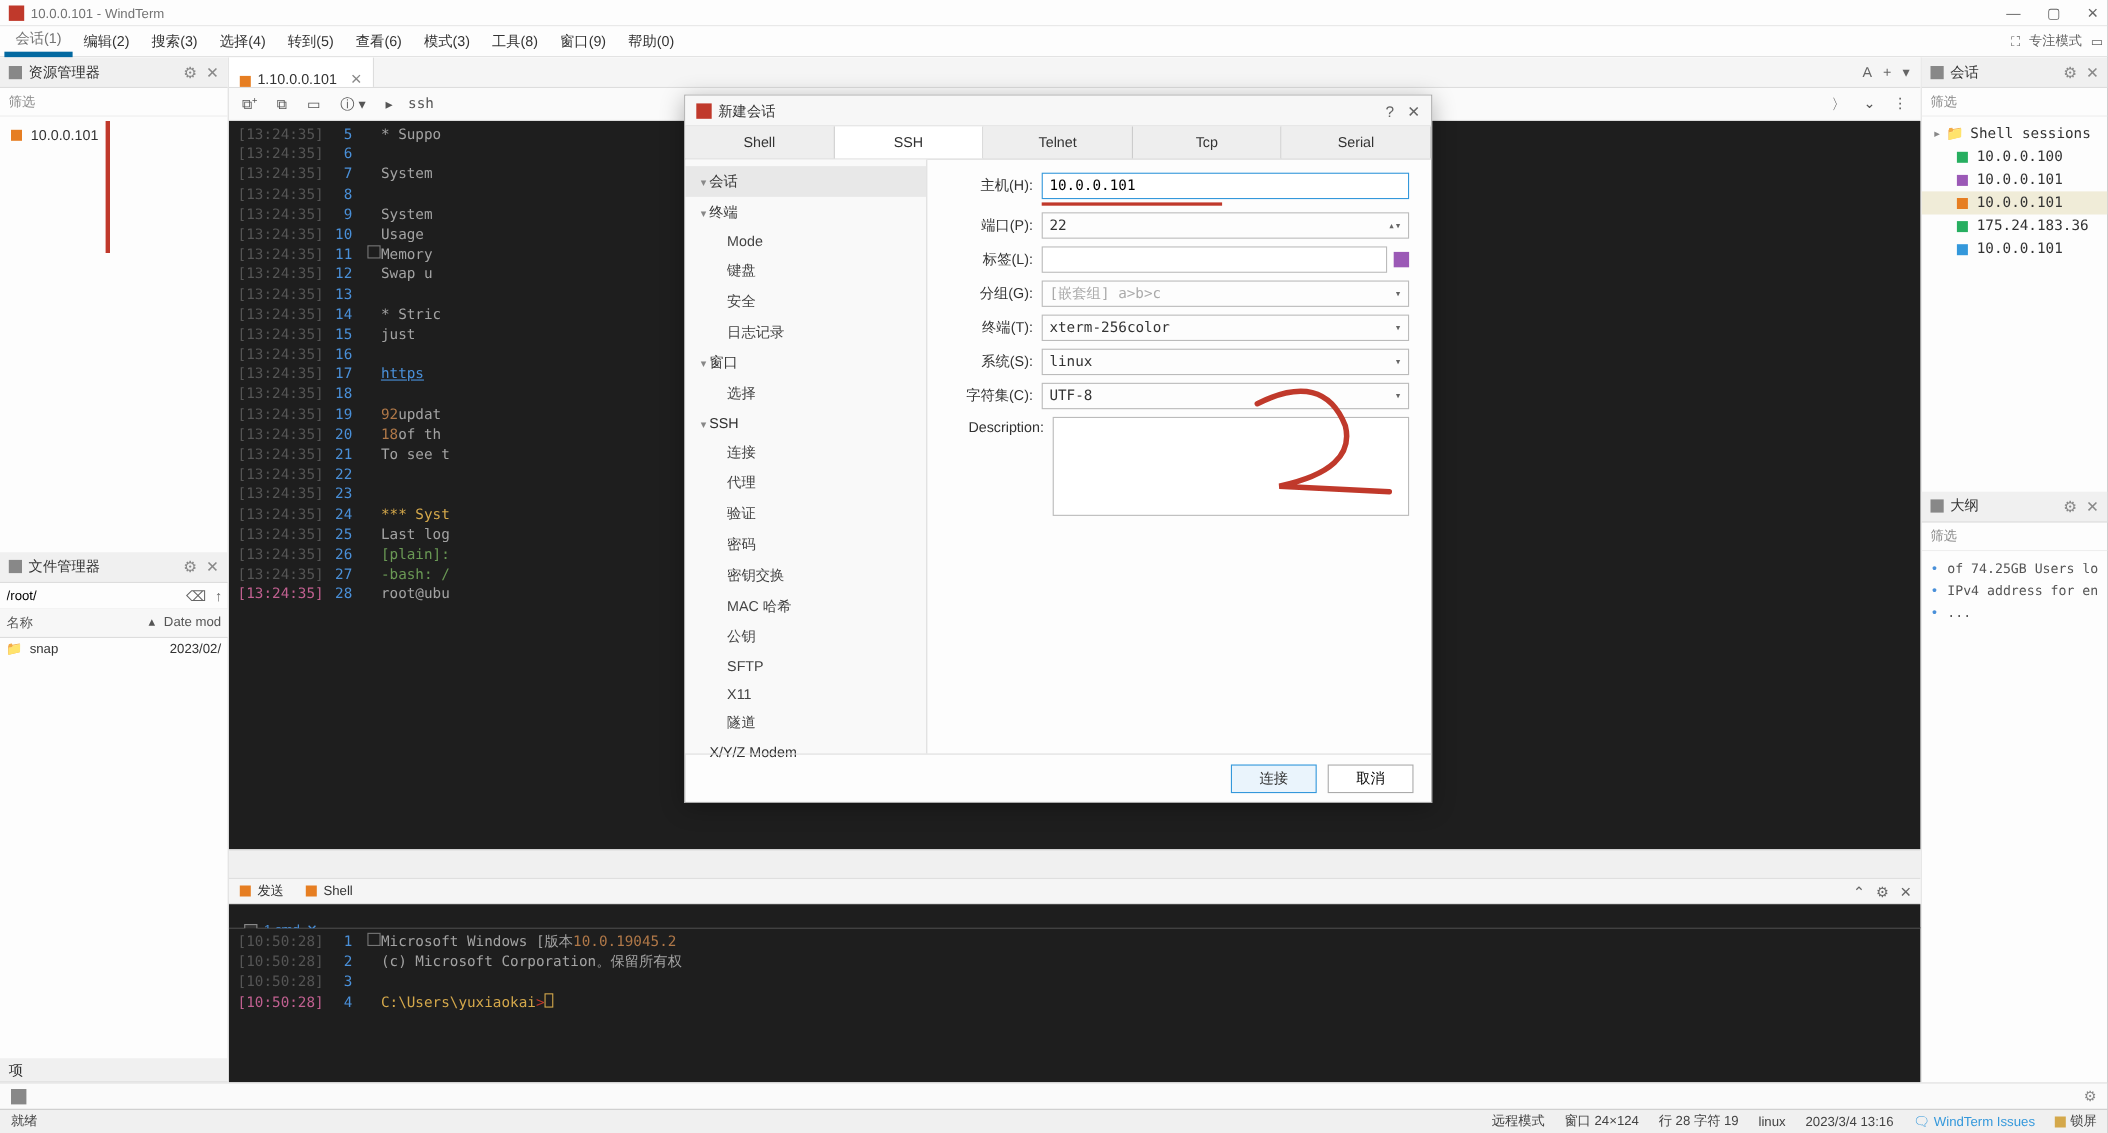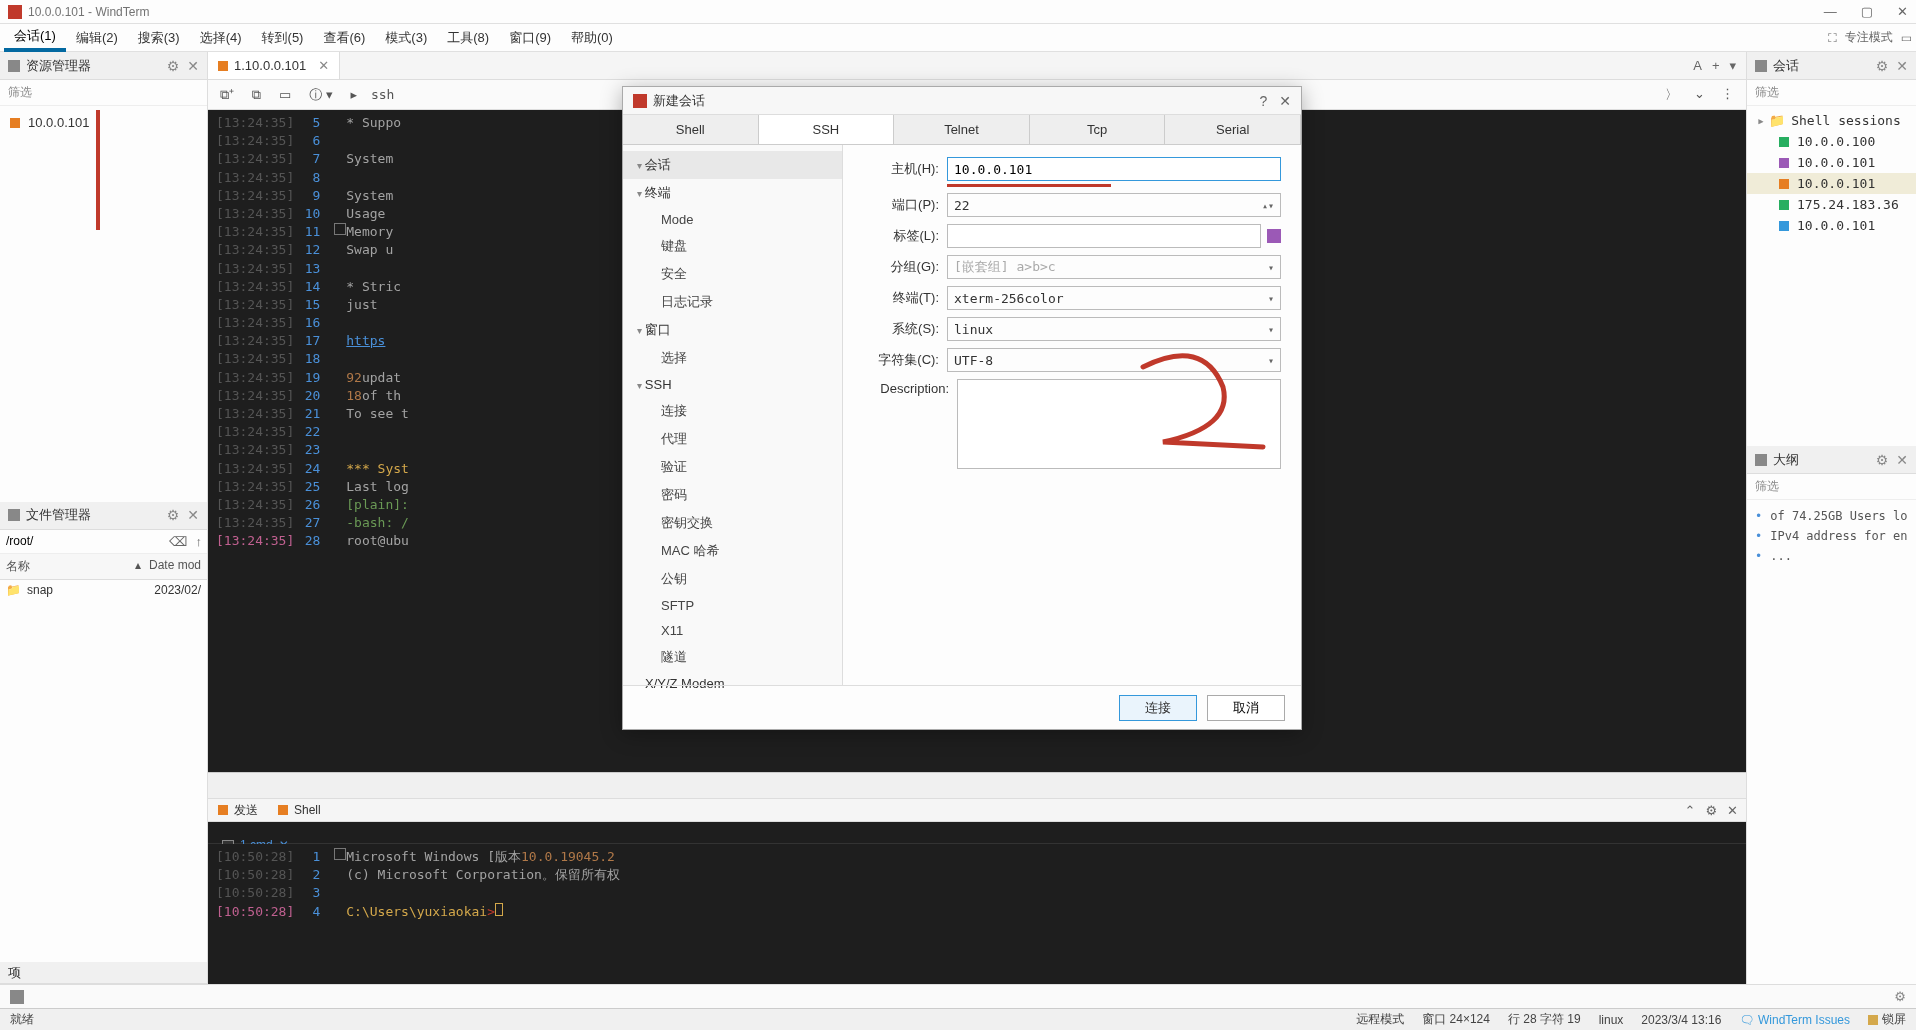--- a/index.html
+++ b/index.html
@@ -9,21 +9,21 @@
 
 .titlebar { height: 24px; display: flex; align-items: center; padding: 0 8px; background: #fdfdfd; border-bottom: 1px solid #e0e0e0; }
 .titlebar .app-icon { width: 14px; height: 14px; background: #c0392b; margin-right: 6px; }
 .titlebar .title { flex: 1; font-size: 12px; color: #737373; }
 .titlebar .win-controls { display: flex; gap: 24px; color: #666; }
 .titlebar .win-controls span { cursor: pointer; }
 
 
 .menubar { height: 28px; display: flex; align-items: center; padding: 0 4px; background: #fdfdfd; border-bottom: 1px solid #e0e0e0; }
 .menubar .menu-item { padding: 3px 10px; font-size: 13px; cursor: pointer; }
-.menubar .menu-item:first-child { color: #000000; border-bottom: 4px solid #0369a1; }
+.menubar .menu-item:first-child { color: #737373; border-bottom: 6px solid #0369a1; }
 .menubar .right-area { margin-left: auto; display: flex; align-items: center; gap: 8px; font-size: 12px; color: #666; }
 
 
 .main { flex: 1; display: flex; overflow: hidden; }
 .left-panel { width: 208px; display: flex; flex-direction: column; background: #fdfdfd; border-right: 1px solid #ddd; }
 .center-panel { flex: 1; display: flex; flex-direction: column; overflow: hidden; position: relative; }
 .right-panel { width: 170px; display: flex; flex-direction: column; background: #fdfdfd; border-left: 1px solid #ddd; }
 
 
 .panel-header { height: 28px; display: flex; align-items: center; padding: 0 8px; background: #f0f0f0; border-bottom: 1px solid #ddd; font-size: 13px; }
@@ -46,21 +46,21 @@
 .fm-path-row .fm-btn { color: #666; cursor: pointer; }
 .fm-table { font-size: 12px; }
 .fm-thead { display: flex; background: #f7f7f7; border-bottom: 1px solid #ddd; padding: 4px 6px; color: #555; justify-content: space-between; }
 .fm-thead .col-name { flex: 1; }
 .fm-trow { display: flex; padding: 3px 6px; }
 .fm-trow .folder-icon { color: #d4a84b; margin-right: 6px; }
 .fm-trow .col-name { flex: 1; }
 
 
 .term-tabs { height: 28px; display: flex; align-items: center; background: #f5f5f5; border-bottom: 1px solid #ddd; }
-.term-tab { display: flex; align-items: center; padding: 0 10px; height: 100%; font-size: 13px; background: #fff; border-right: 1px solid #ddd; }
+.term-tab { display: flex; align-items: flex-end; padding: 0 10px; height: 100%; font-size: 13px; background: #fff; border-right: 1px solid #ddd; }
 .term-tab .sq { width: 10px; height: 10px; margin-right: 6px; }
 .term-tab .close { margin-left: 12px; color: #888; }
 .term-tabs .tab-right { margin-left: auto; padding-right: 10px; color: #666; display: flex; gap: 10px; }
 
 .term-toolbar { height: 30px; display: flex; align-items: center; padding: 0 8px; gap: 10px; background: #fafafa; border-bottom: 1px solid #ddd; font-size: 13px; color: #555; }
 .term-toolbar .tb-btn { cursor: pointer; padding: 2px 4px; }
 .term-toolbar .addr { font-family: Consolas, monospace; }
 .term-toolbar .tb-right { margin-left: auto; display: flex; gap: 8px; }
 
 .terminal { flex: 1; background: #1e1e1e; font-family: Consolas, monospace; font-size: 13px; padding: 4px 8px; overflow: hidden; line-height: 1.4; }

